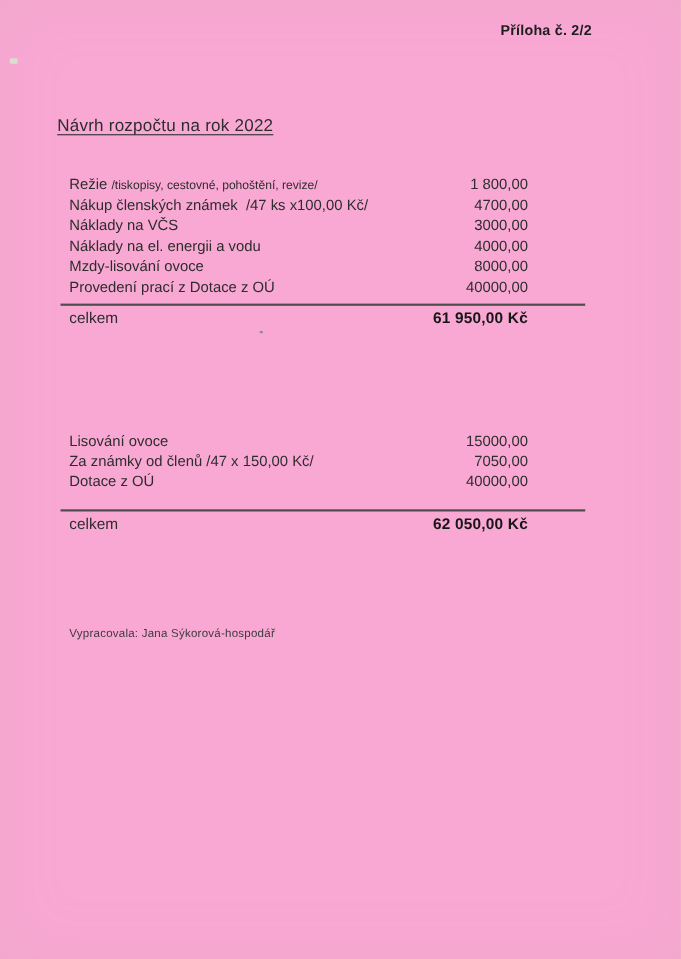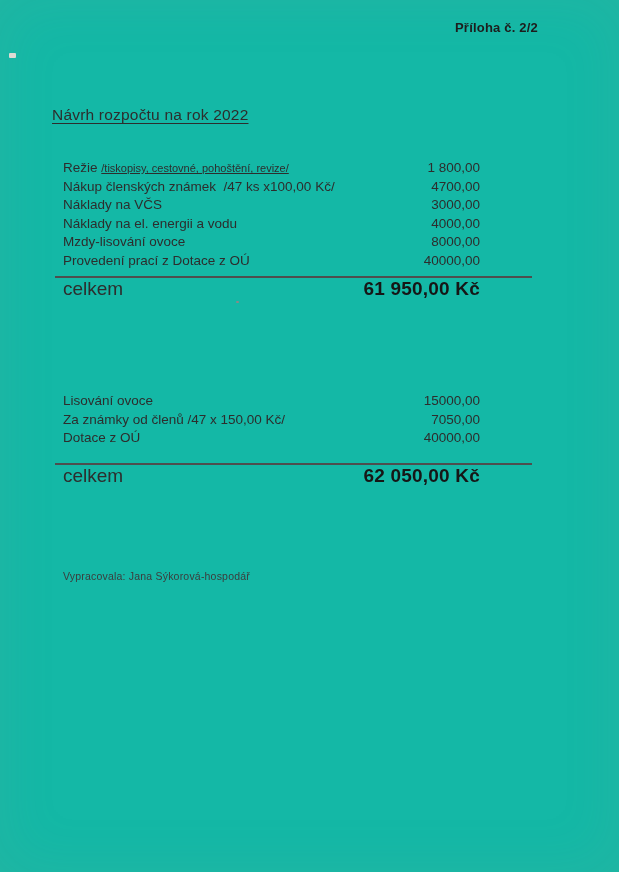--- a/index.html
+++ b/index.html
@@ -4,21 +4,21 @@
 <style>
   html,body { margin:0; padding:0; }
   body {
     width:619px; height:872px;
     background:#efede9;
     font-family:"Liberation Sans", sans-serif;
   }
   .page {
     position:relative;
     width:619px; height:872px;
-    background:#14b8a6;
+    background:#f9a8d4;
     box-shadow: inset 0 0 60px rgba(170,160,140,0.10);
     color:#2d2d2d;
     overflow:hidden;
   }
   .attachment {
     position:absolute; top:20px; left:455px;
     font-size:13px; font-weight:bold; color:#1d1d1d;
     letter-spacing:0.2px;
   }
   .title {
@@ -35,30 +35,30 @@
     text-decoration:underline;
     text-underline-offset:2px;
     line-height:18px;
     margin-bottom:1px;
   }
   .row {
     display:flex; justify-content:space-between; align-items:baseline;
     height:18.6px; font-size:13.5px; line-height:18.6px;
   }
   .row .label { white-space:pre; }
-  .row .label .small { font-size:11px;text-decoration:underline; }
+  .row .label .small { font-size:11px; }
   .row .amount { text-align:left; }
   .total-rule {
     position:relative; left:-8px; width:477px;
     border-top:2px solid #4e4e4e;
     margin-top:5px;
   }
   .total-row {
     display:flex; justify-content:space-between; align-items:baseline;
-    width:417px; height:20px; font-size:19px; line-height:20px;
+    width:417px; height:20px; font-size:14px; line-height:20px;
     margin-top:1px;
   }
   .total-row .total-amount { font-weight:bold; color:#161616; letter-spacing:0.2px; }
   .footer-note {
     position:absolute; top:570px; left:63px;
     font-size:10.5px; color:#3c3c3c; letter-spacing:0.2px;
   }
   .speck-1 {
     position:absolute; top:301px; left:236px;
     width:3px; height:2px; background:#8a8a86; border-radius:1px;

